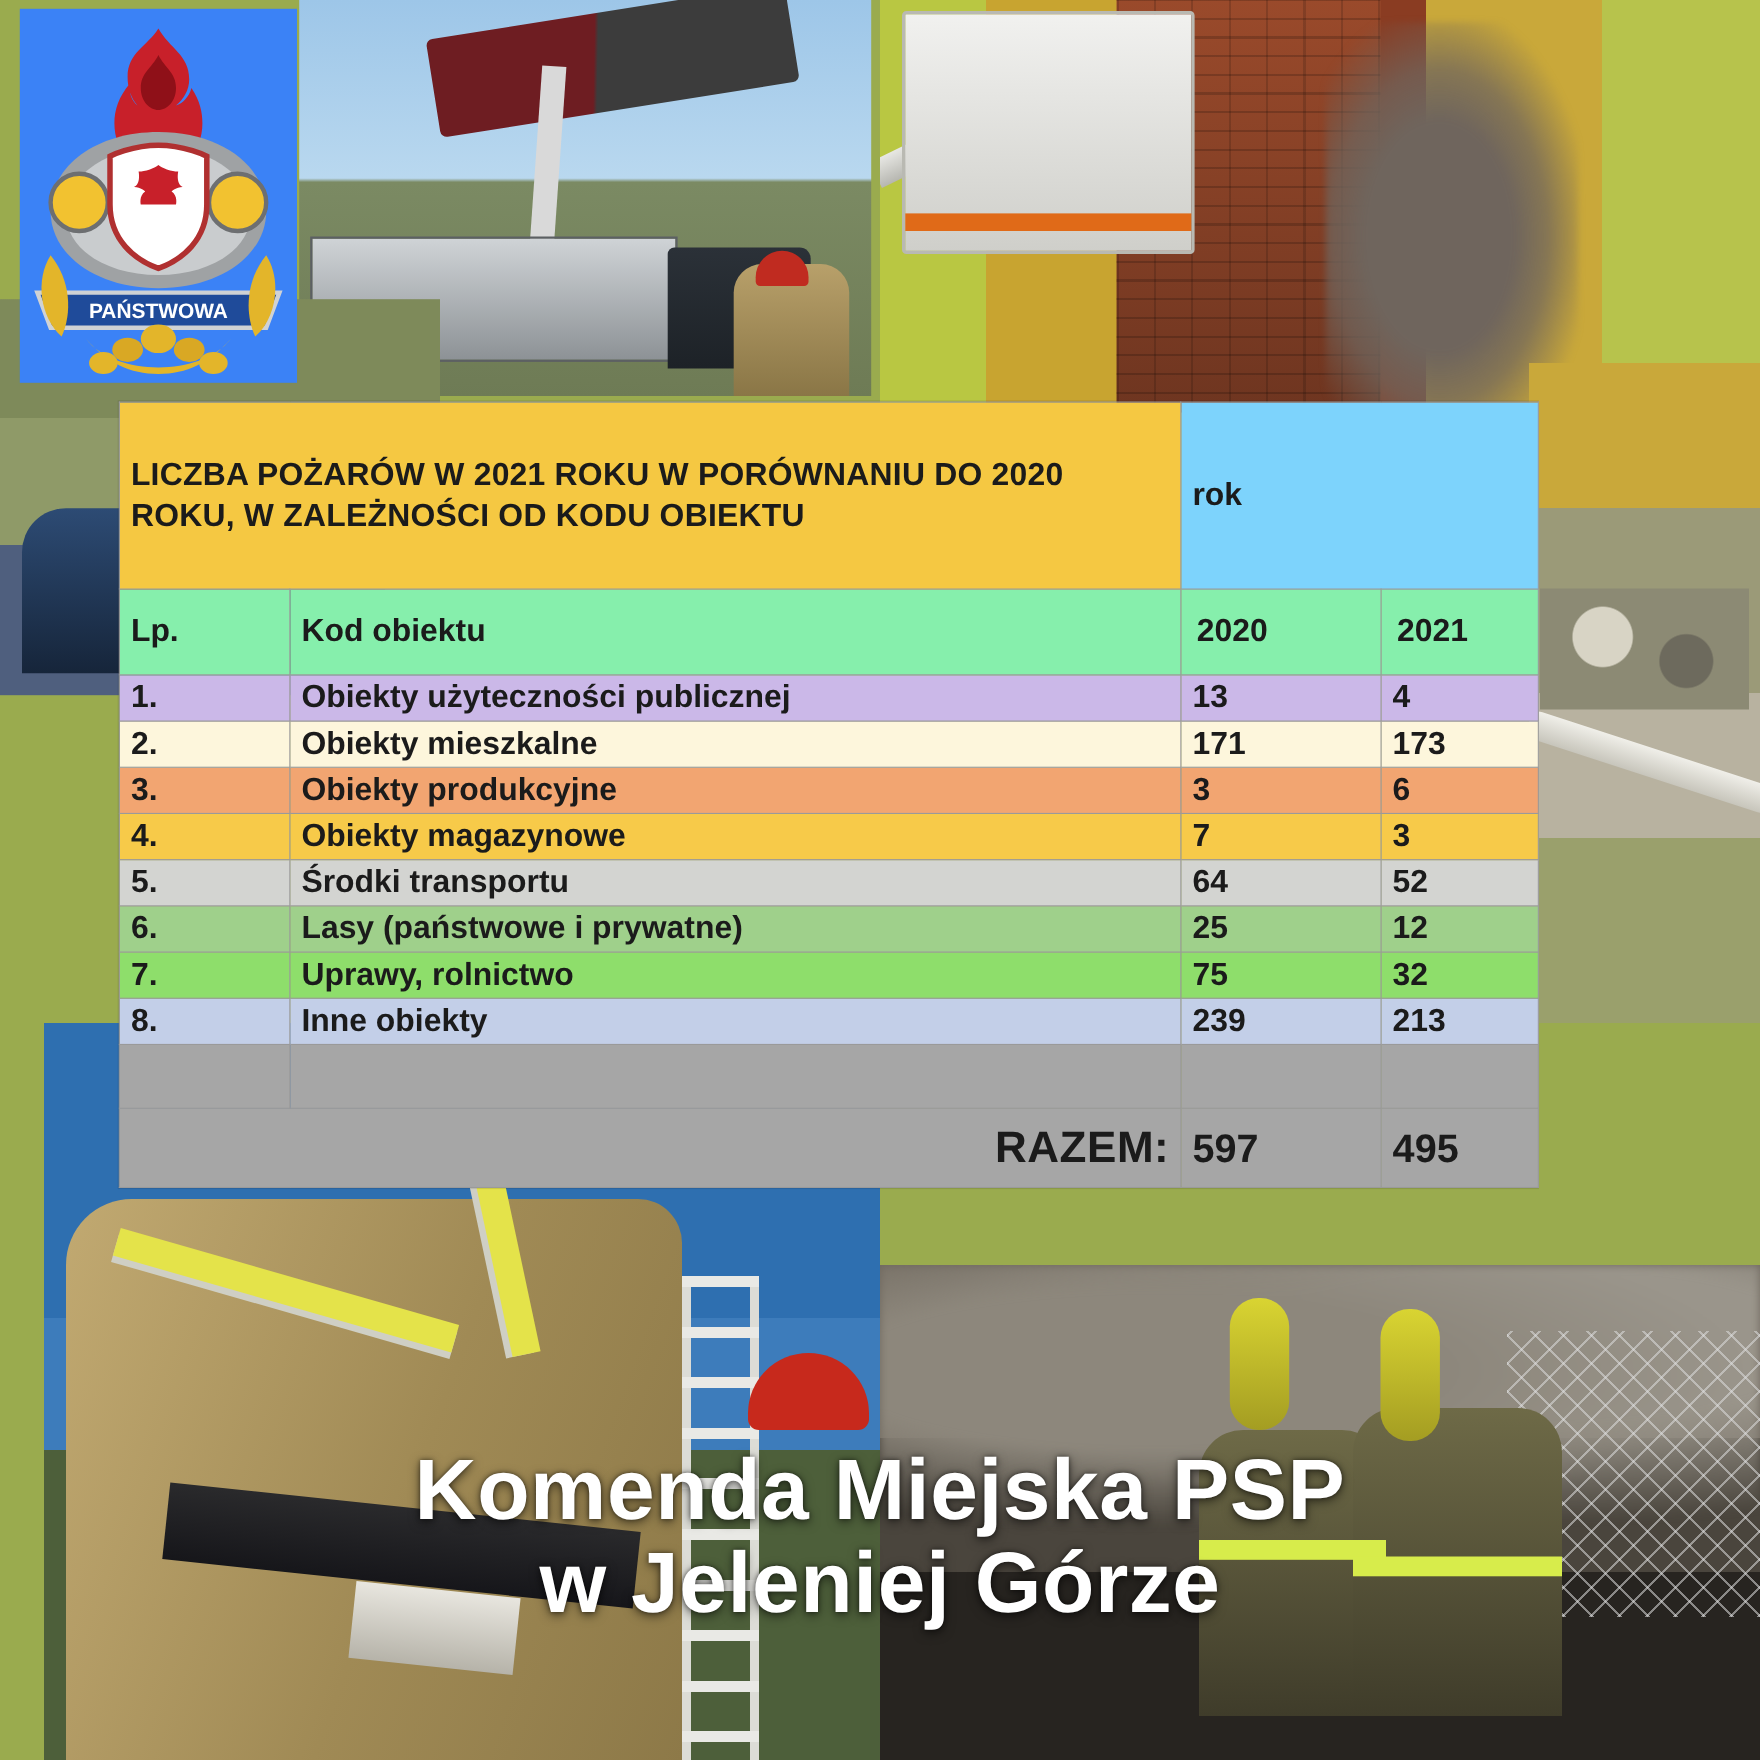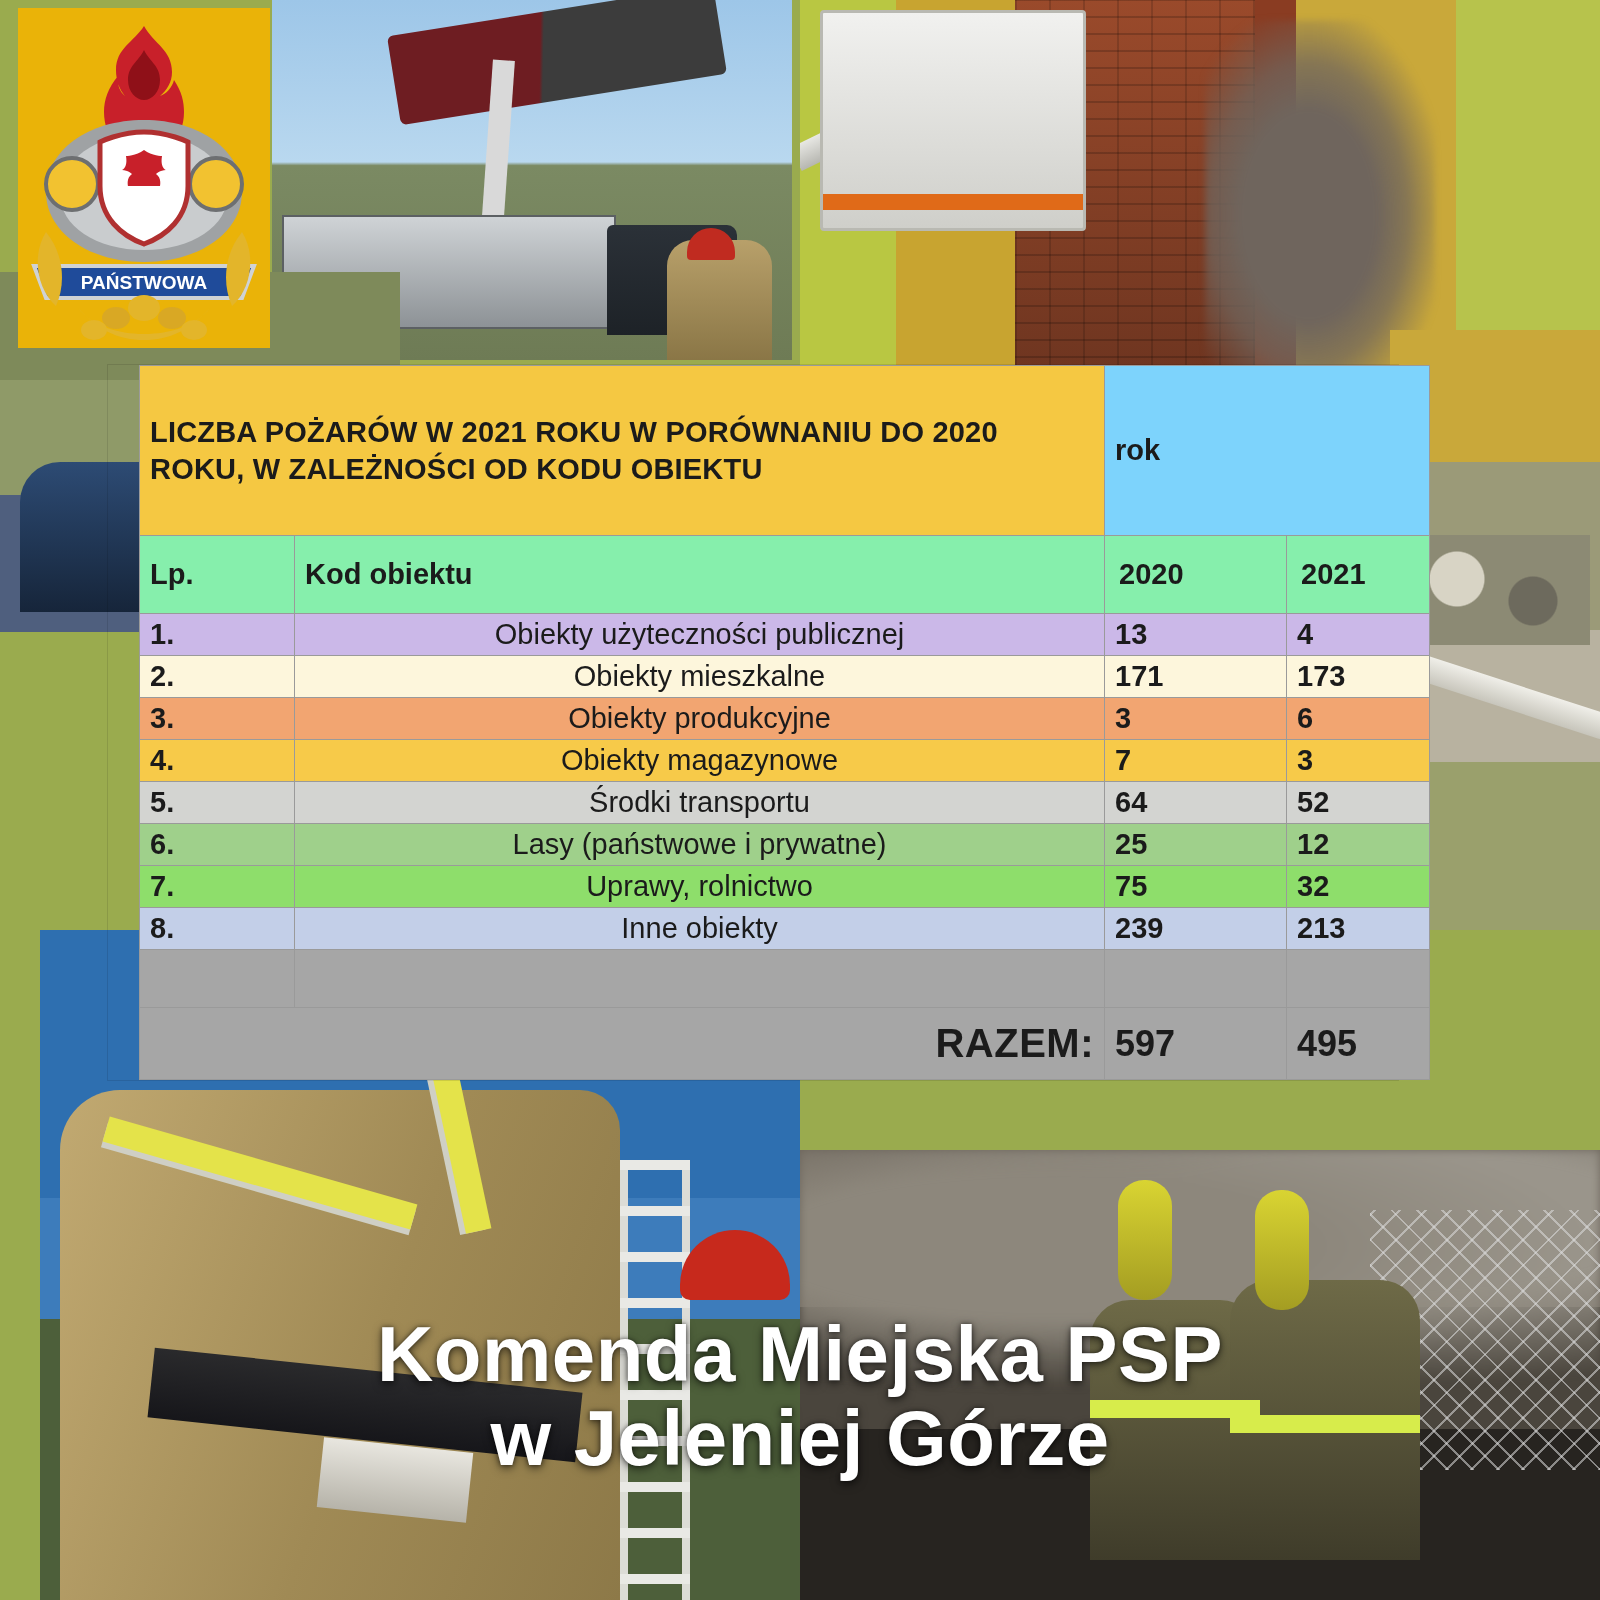--- a/index.html
+++ b/index.html
@@ -170,40 +170,39 @@
     background:
       repeating-linear-gradient(45deg, rgba(220,220,220,.55) 0 2px, rgba(0,0,0,0) 2px 18px),
       repeating-linear-gradient(-45deg, rgba(220,220,220,.55) 0 2px, rgba(0,0,0,0) 2px 18px);
   }
 
   
   .logo-badge {
     position: absolute;
     left: 18px; top: 8px;
     width: 252px; height: 340px;
-    background: #eab308;
+    background: #3b82f6;
     z-index: 6;
   }
   .logo-svg { display:block; width:100%; height:100%; }
 
   
   .table-wrap {
     position: absolute;
     left: 108px;
     top: 365px;
     width: 1290px;
     z-index: 8;
     box-shadow: 0 0 0 1px rgba(0,0,0,.1);
   }
   table.fires {
     border-collapse: collapse;
     width: 100%;
     table-layout: fixed;
     font-family: "Liberation Sans", sans-serif;
-    margin-left: 31px;
   }
   table.fires td, table.fires th {
     border: 1px solid #9a9a9a;
     padding: 4px 10px;
     font-size: 29px;
     color: #1b1b1b;
     vertical-align: middle;
     box-sizing: border-box;
   }
   col.c1 { width: 155px; }
@@ -241,21 +240,21 @@
   tr.r-public td  { background: #cbb8e8; }
   tr.r-house td   { background: #fdf6dc; }
   tr.r-prod td    { background: #f2a571; }
   tr.r-store td   { background: #f7ca49; }
   tr.r-transp td  { background: #d3d4d1; }
   tr.r-forest td  { background: #9fd08b; }
   tr.r-crops td   { background: #8ede6b; }
   tr.r-other td   { background: #c3cfe8; }
 
   td.lp { font-weight: bold; font-size: 30px; }
-  td.name { font-weight: normal; font-size: 30px; text-align: center; }
+  td.name { font-weight: bold; font-size: 30px; }
   td.num { font-weight: bold; font-size: 30px; }
 
   tr.spacer td { background: #a6a6a6; height: 58px; border-top:1px solid #9a9a9a; }
   tr.total td { background: #a6a6a6; font-weight: bold; height: 72px; }
   tr.total td.total-label { text-align: right; font-size: 40px; letter-spacing:.5px; }
   tr.total td.num { font-size: 36px; }
 
   
   .caption {
     position: absolute;

